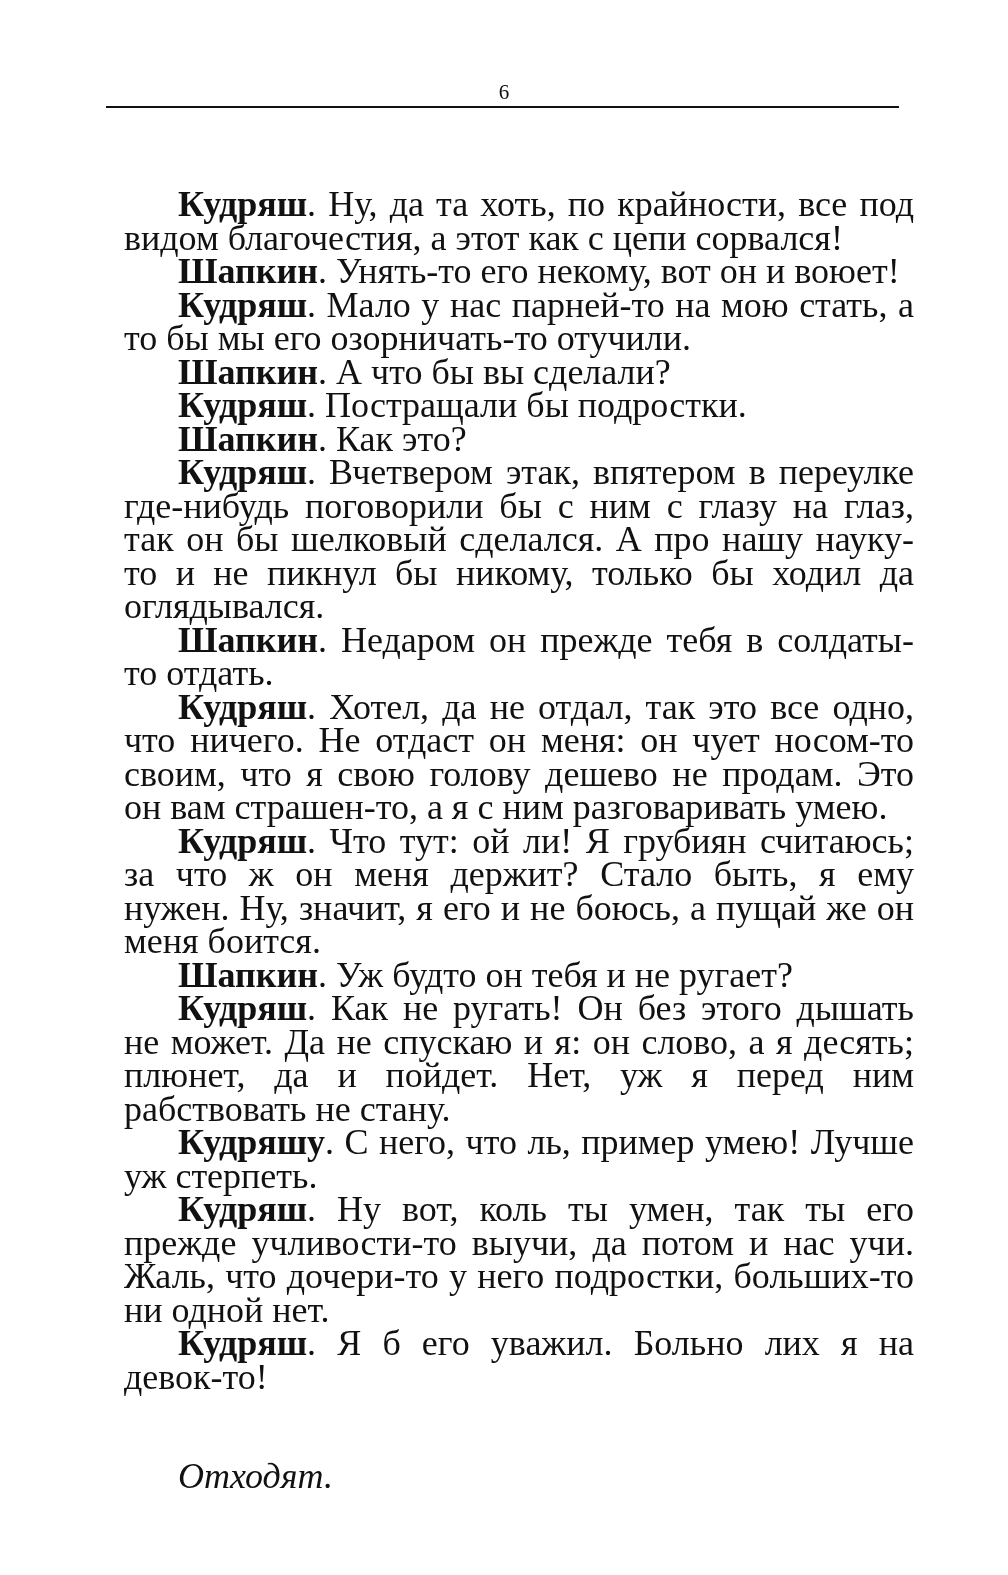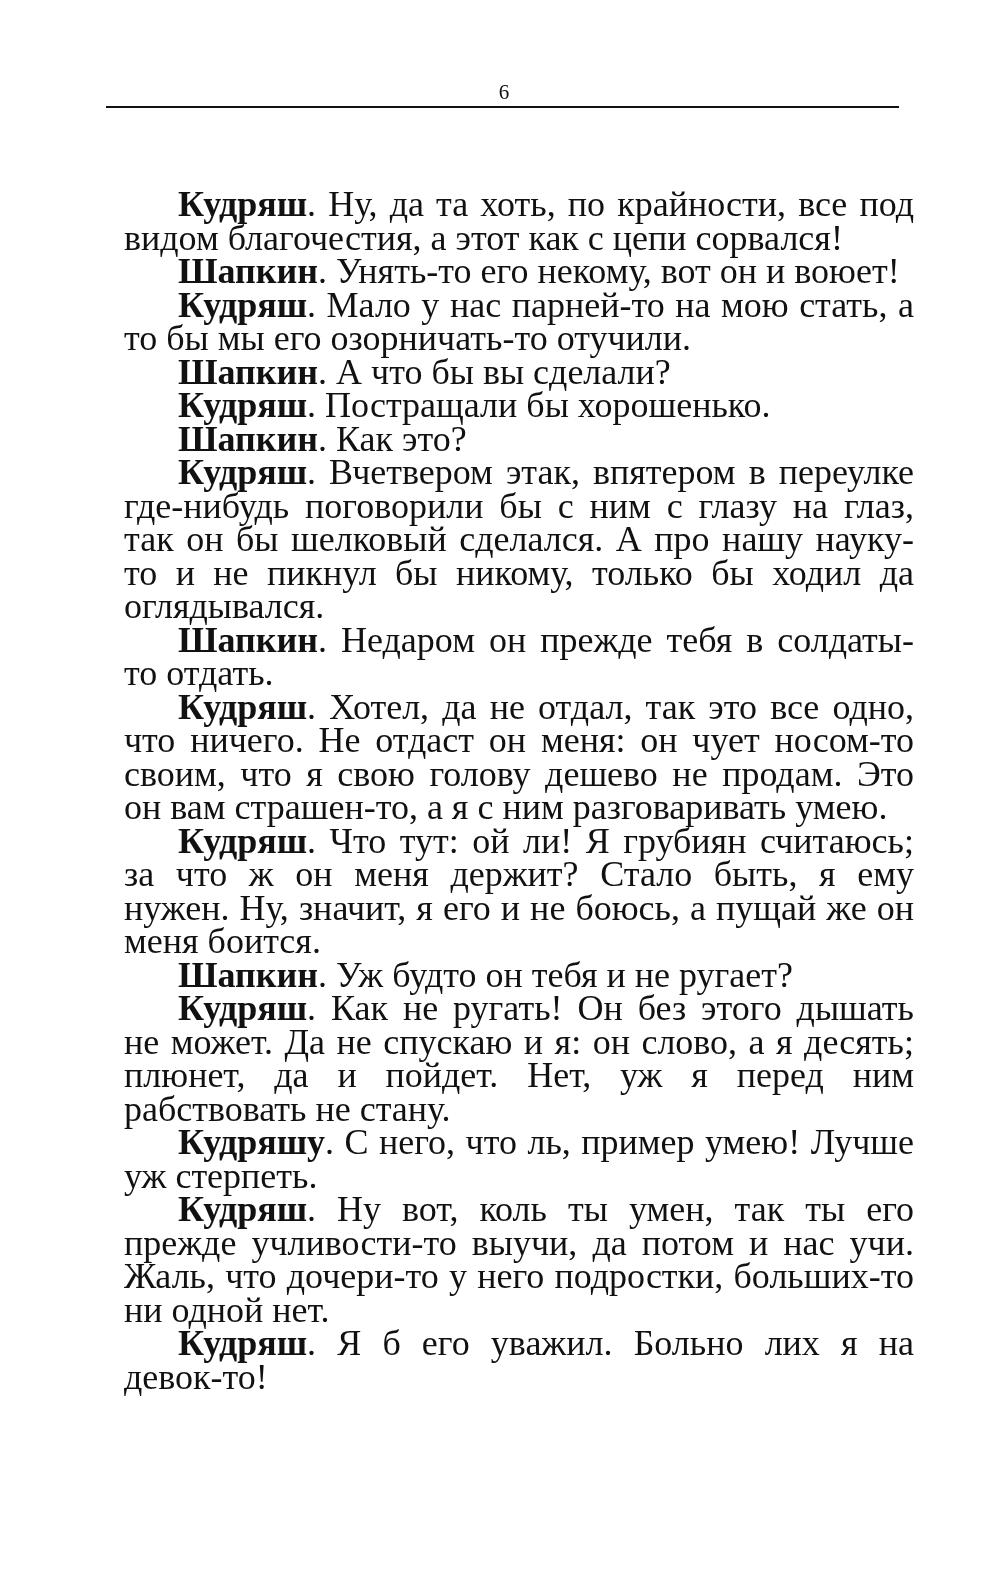--- a/index.html
+++ b/index.html
@@ -16,31 +16,32 @@
 <body>
 
 <div class="page-number">6</div>
 <div class="rule"></div>
 
 <div class="body-text">
   <p class="para"><span class="speaker">Кудряш</span><span>. Ну, да та хоть, по крайности, все под видом благочестия, а этот как с цепи сорвался!</span></p>
   <p class="para"><span class="speaker">Шапкин</span><span>. Унять-то его некому, вот он и воюет!</span></p>
   <p class="para"><span class="speaker">Кудряш</span><span>. Мало у нас парней-то на мою стать, а то бы мы его озорничать-то отучили.</span></p>
   <p class="para"><span class="speaker">Шапкин</span><span>. А что бы вы сделали?</span></p>
-  <p class="para"><span class="speaker">Кудряш</span><span>. Постращали бы хорошенько.</span></p>
+  <p class="para"><span class="speaker">Кудряш</span><span>. Постращали бы подростки.</span></p>
   <p class="para"><span class="speaker">Шапкин</span><span>. Как это?</span></p>
   <p class="para"><span class="speaker">Кудряш</span><span>. Вчетвером этак, впятером в переулке где-нибудь поговорили бы с ним с глазу на глаз, так он бы шелковый сделался. А про нашу науку-то и не пикнул бы никому, только бы ходил да оглядывался.</span></p>
   <p class="para"><span class="speaker">Шапкин</span><span>. Недаром он прежде тебя в солдаты-то отдать.</span></p>
   <p class="para"><span class="speaker">Кудряш</span><span>. Хотел, да не отдал, так это все одно, что ничего. Не отдаст он меня: он чует носом-то своим, что я свою голову дешево не продам. Это он вам страшен-то, а я с ним разговаривать умею.</span></p>
   <p class="para"><span class="speaker">Кудряш</span><span>. Что тут: ой ли! Я грубиян считаюсь; за что ж он меня держит? Стало быть, я ему нужен. Ну, значит, я его и не боюсь, а пущай же он меня боится.</span></p>
   <p class="para"><span class="speaker">Шапкин</span><span>. Уж будто он тебя и не ругает?</span></p>
   <p class="para"><span class="speaker">Кудряш</span><span>. Как не ругать! Он без этого дышать не может. Да не спускаю и я: он слово, а я десять; плюнет, да и пойдет. Нет, уж я перед ним рабствовать не стану.</span></p>
   <p class="para"><span class="speaker">Кудряшу</span><span>. С него, что ль, пример умею! Лучше уж стерпеть.</span></p>
   <p class="para"><span class="speaker">Кудряш</span><span>. Ну вот, коль ты умен, так ты его прежде учливости-то выучи, да потом и нас учи. Жаль, что дочери-то у него подростки, больших-то ни одной нет.</span></p>
   <p class="para"><span class="speaker">Кудряш</span><span>. Я б его уважил. Больно лих я на девок-то!</span></p>
 
   <div class="gap"></div>
 
 
 
   <div class="gap"></div>
 
+  <p class="para italic">Отходят.</p>
 </div>
 
 </body></html>

